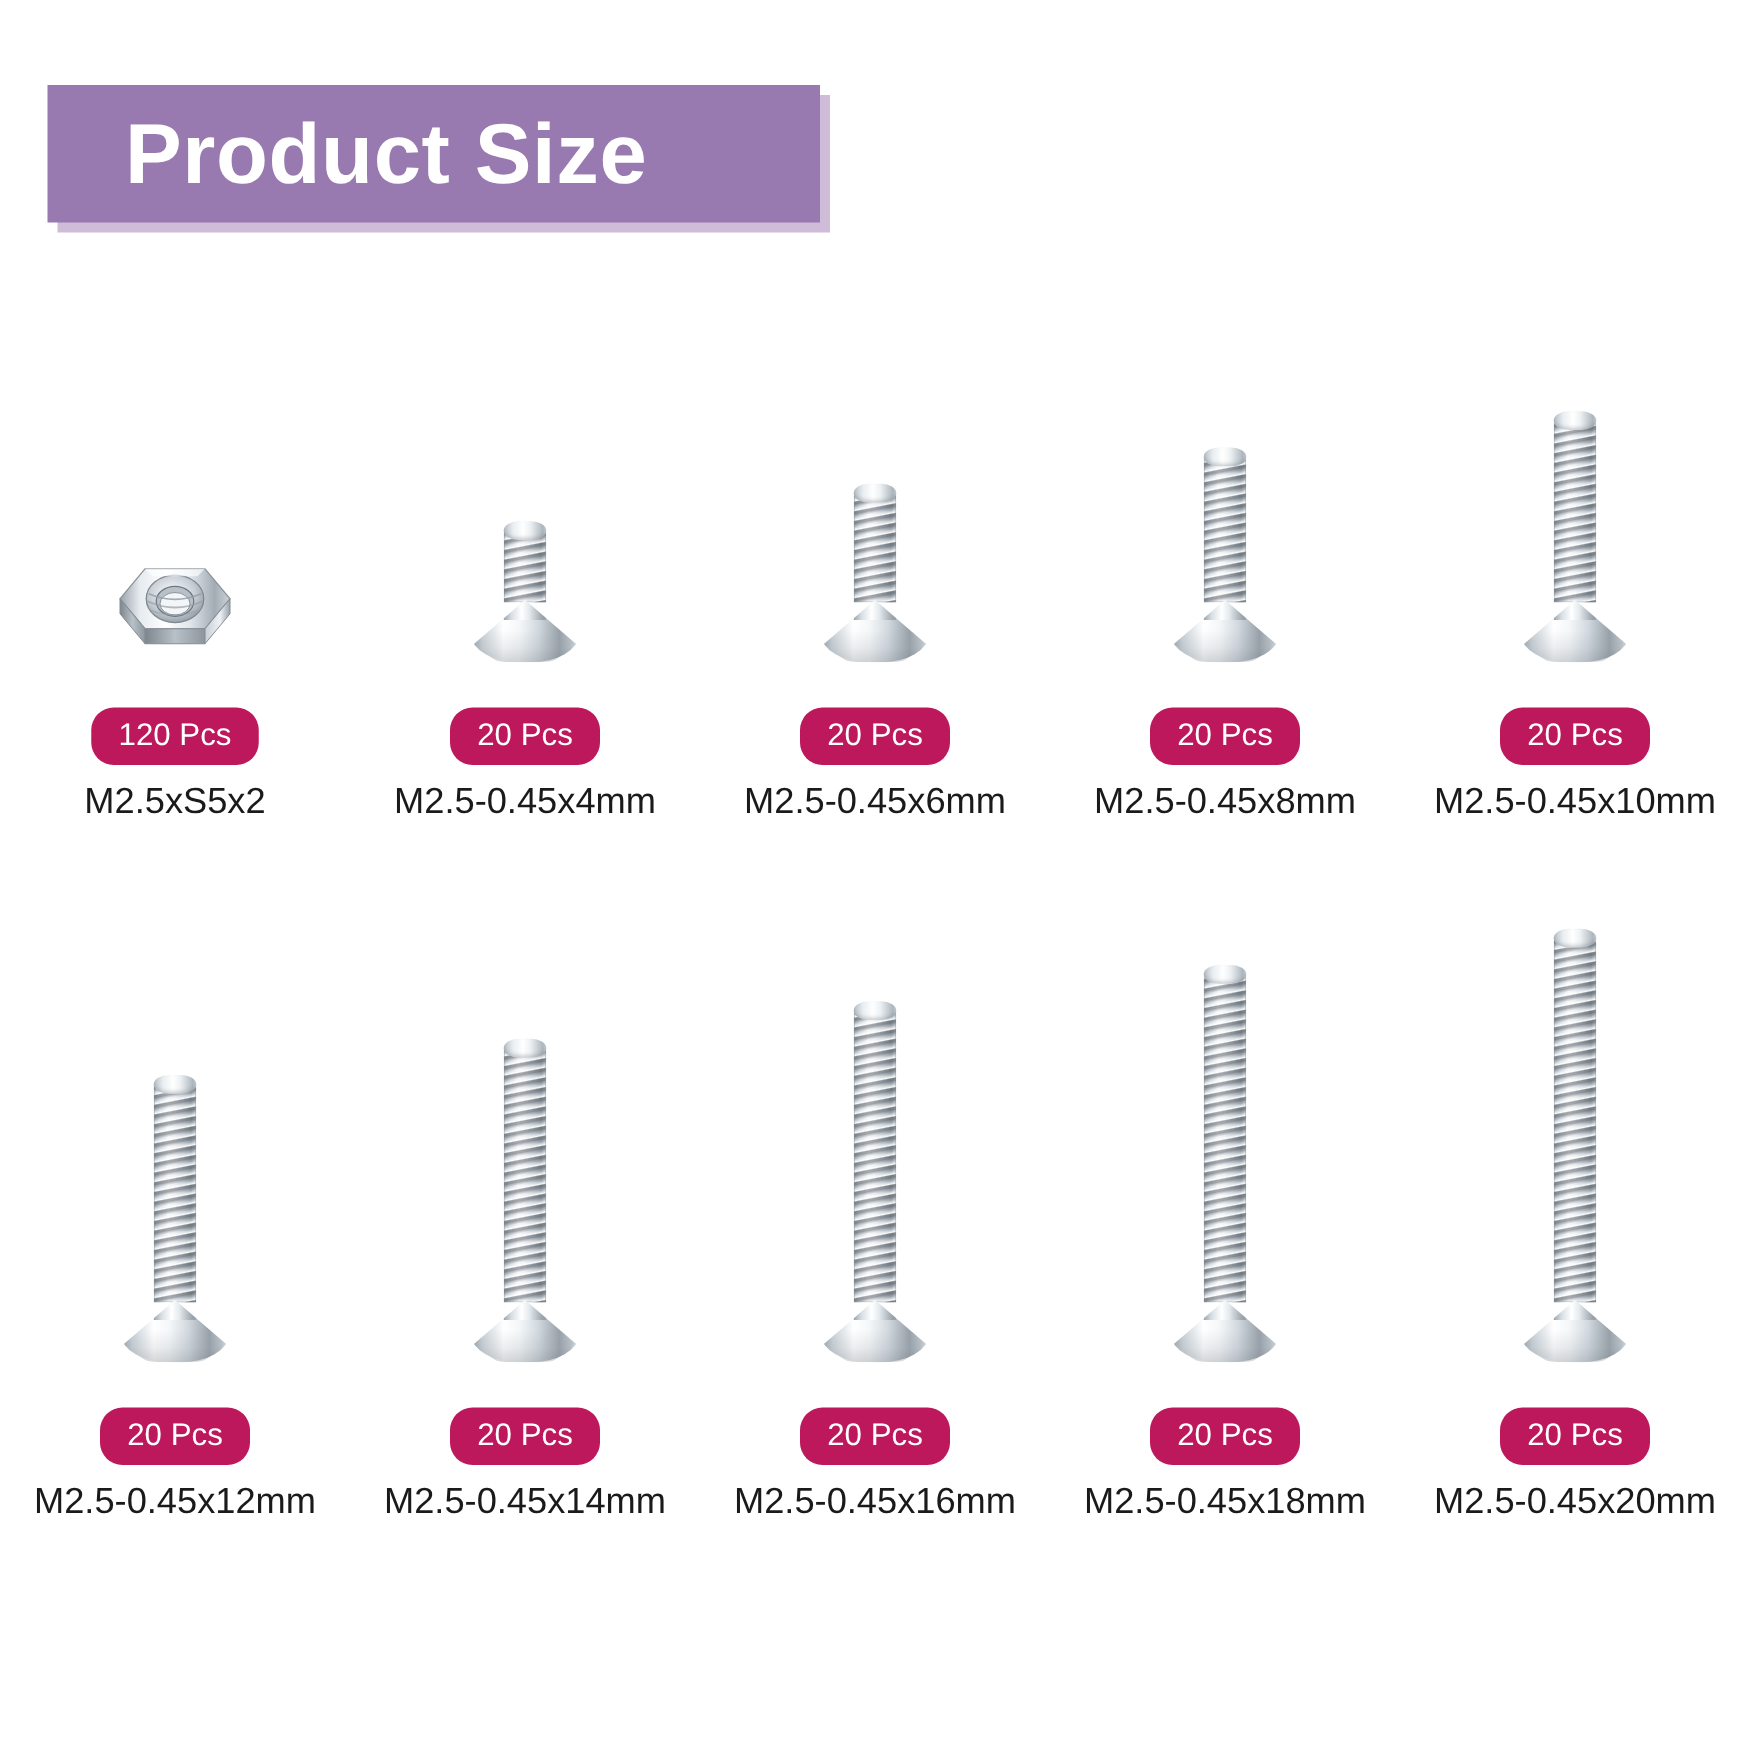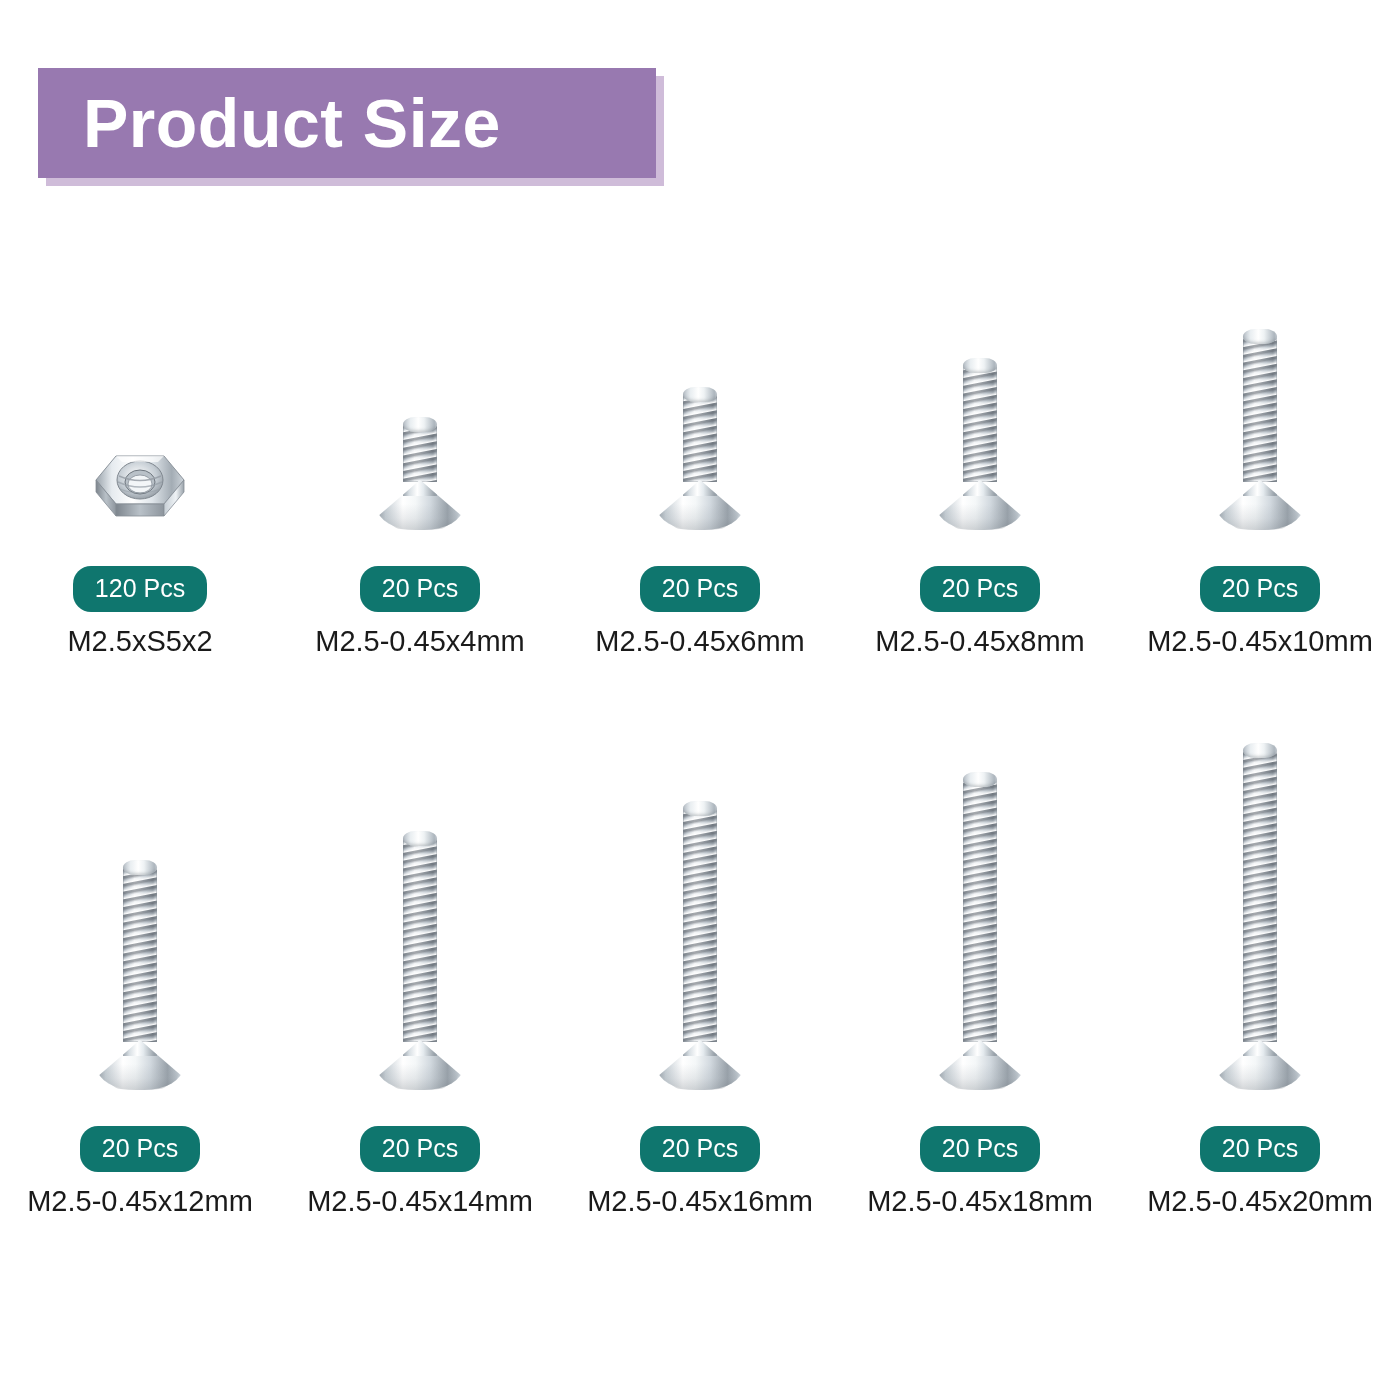--- a/index.html
+++ b/index.html
@@ -35,21 +35,21 @@
   #header-banner .banner-face {
     position: absolute;
     left: 0;
     top: 0;
     width: 100%;
     height: 100%;
     background: #9879b0;
   }
   #header-banner .banner-title {
     position: absolute;
-    left: 45px;
+    left: 62px;
     top: 50%;
     transform: translateY(-50%);
     color: #ffffff;
     font-size: 68px;
     font-weight: bold;
     letter-spacing: 0.5px;
     line-height: 1;
     white-space: nowrap;
   }
 
@@ -77,21 +77,21 @@
     display: flex;
     align-items: flex-end;
     justify-content: center;
   }
   #row-1 .art { height: 230px; }
   #row-2 .art { height: 390px; }
 
   
   .badge {
     margin-top: 36px;
-    background: #0f766e;
+    background: #be185d;
     color: #ffffff;
     font-size: 25px;
     line-height: 1;
     padding: 10px 22px 11px 22px;
     border-radius: 18px;
     white-space: nowrap;
   }
 
   
   .spec {

